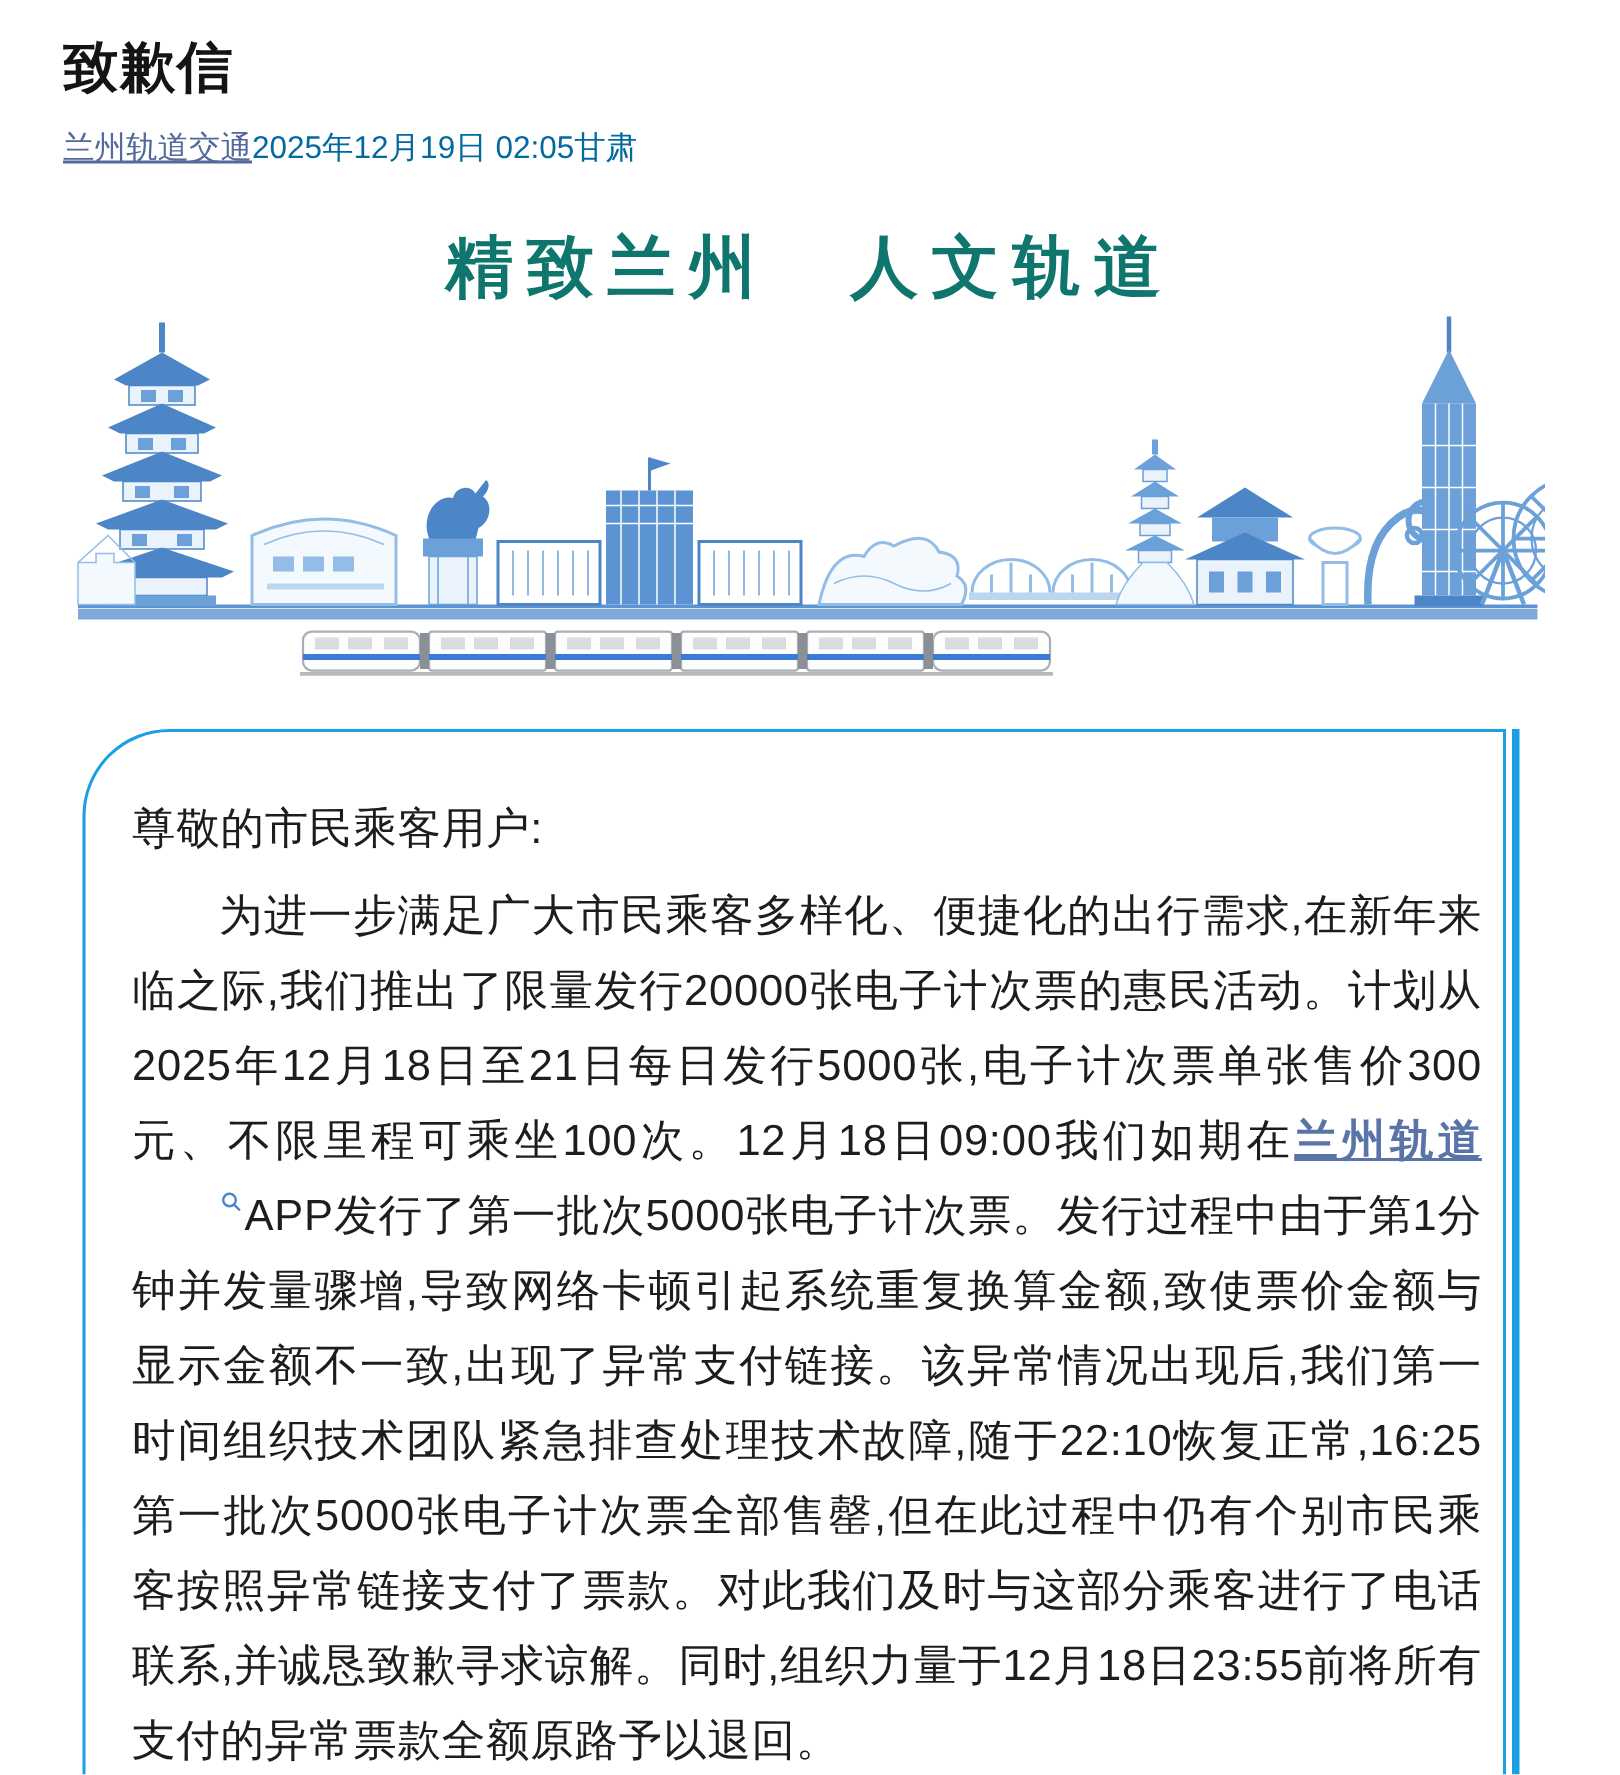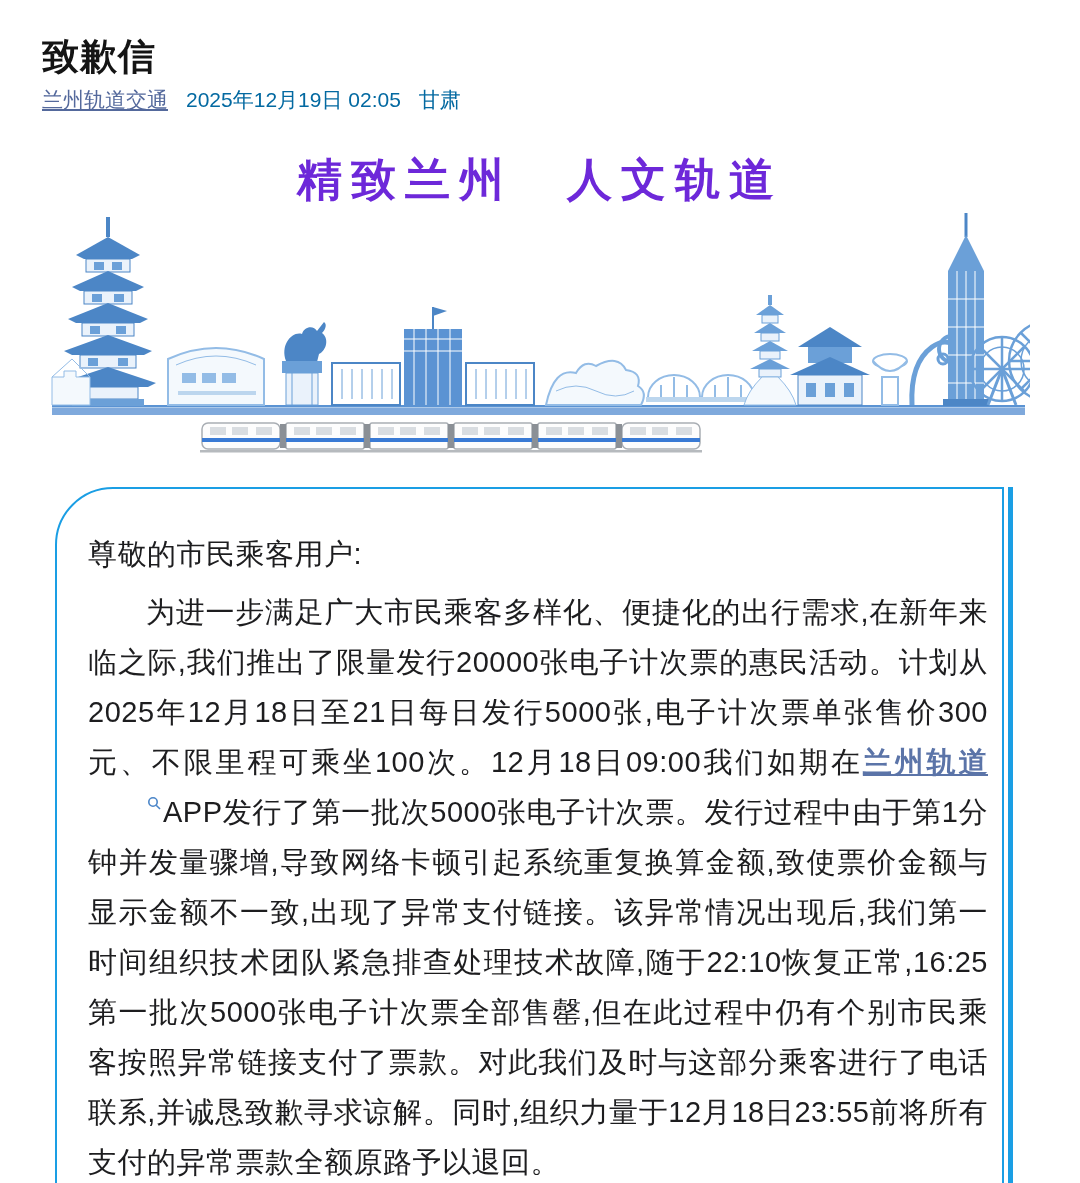--- a/index.html
+++ b/index.html
@@ -7,48 +7,47 @@
   .page {
     position: relative;
     width: 1080px;
     height: 1183px;
     overflow: hidden;
     background: #fff;
     font-family: "Liberation Sans", sans-serif;
     color: #1c1c1e;
   }
   
-  .article-header { padding: 32px 0 0 42px; }
+  .article-header { padding: 20px 0 0 42px; }
   .article-title {
     font-size: 37px;
     font-weight: 700;
     color: #141414;
     letter-spacing: 1px;
   }
   .article-meta {
-    margin-top: 4px;
+    margin-top: 14px;
     font-size: 21px;
     display: flex;
     align-items: baseline;
-    gap: 18px;
   }
   .source-link {
     color: #54699c;
     text-decoration: underline;
     cursor: pointer;
   }
   .meta-dim { color: #0369a1; }
   
   .banner { width: 980px; margin: 44px auto 0 auto; }
   .banner-slogan {
     text-align: center;
     font-family: "Liberation Serif", serif;
     font-size: 45px;
     font-weight: 700;
-    color: #6d28d9;
+    color: #0f766e;
     letter-spacing: 9px;
     line-height: 1.0;
   }
   .banner-art { margin-top: 6px; }
   
   .letter-card {
     position: relative;
     margin-left: 55px;
     width: 949px;
     height: 920px;

